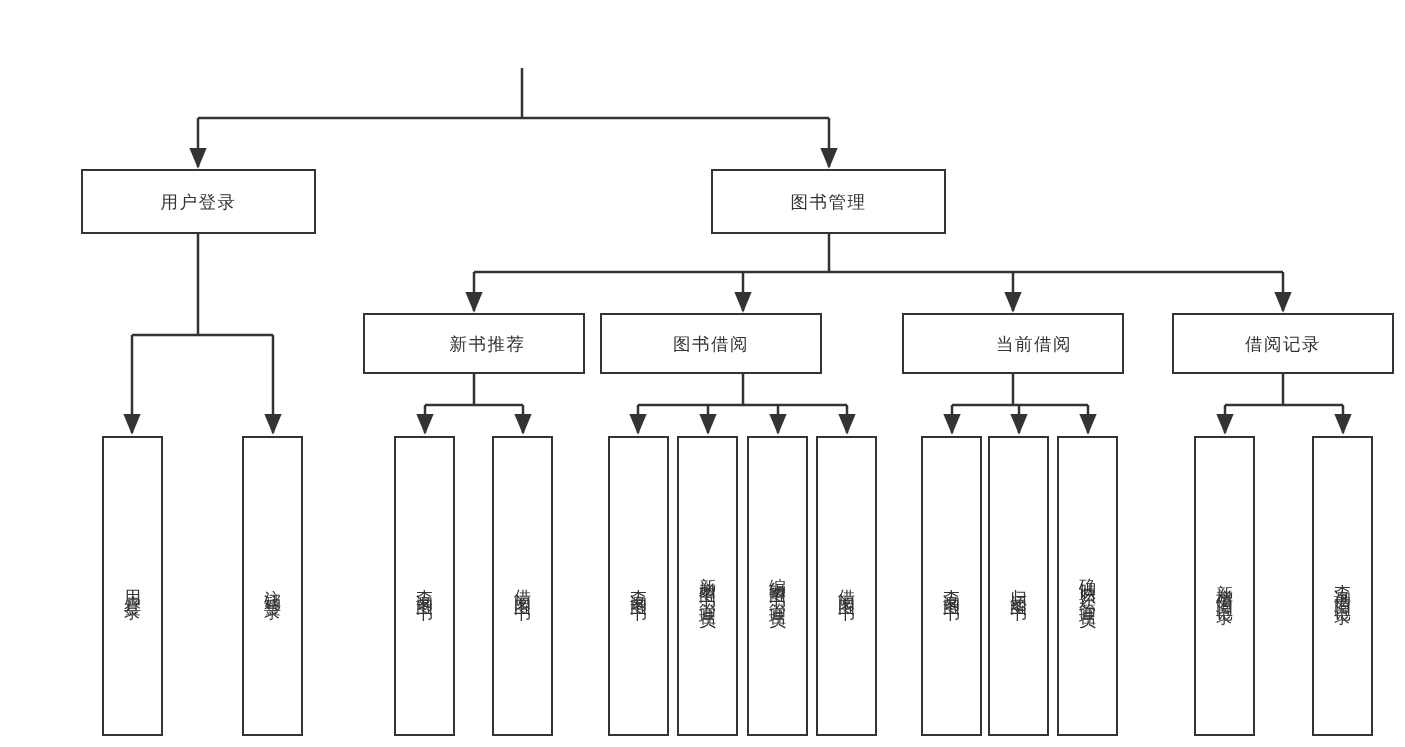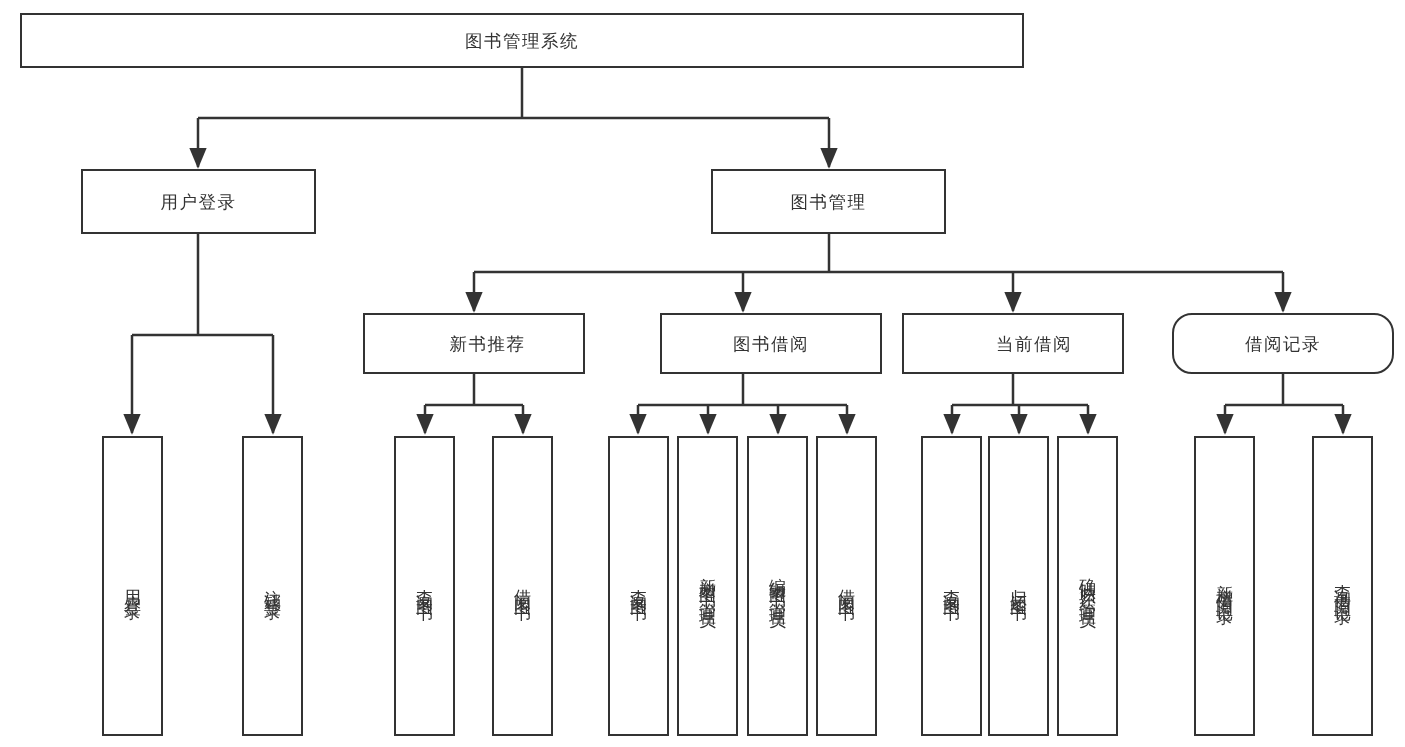--- a/index.html
+++ b/index.html
@@ -55,23 +55,23 @@
     text-orientation:mixed;
     font-size:17px;
     letter-spacing:5px;
     line-height:1;
   }
   
   #n-root{left:20px;top:13px;width:1004px;height:55px;}
   #n-user-login{left:81px;top:169px;width:235px;height:65px;}
   #n-book-mgmt{left:711px;top:169px;width:235px;height:65px;}
   #n-new-book-rec{left:363px;top:313px;width:222px;height:61px;padding-left:27px;}
-  #n-book-borrow{left:660px;top:313px;width:222px;height:61px;font-family:Liberation Mono, monospace;}
+  #n-book-borrow{left:600px;top:313px;width:222px;height:61px;font-family:Liberation Mono, monospace;}
   #n-current-borrow{left:902px;top:313px;width:222px;height:61px;padding-left:42px;}
-  #n-borrow-records{left:1172px;top:313px;width:222px;height:61px;border-radius:20px;}
+  #n-borrow-records{left:1172px;top:313px;width:222px;height:61px;}
   
   .leaf{top:436px;width:61px;height:300px;}
   #l-user-login{left:102px;}
   #l-logout{left:242px;}
   #l-nb-query{left:394px;}
   #l-nb-borrow{left:492px;}
   #l-bb-query{left:608px;}
   #l-bb-add{left:677px;}
   #l-bb-edit{left:747px;}
   #l-bb-borrow{left:816px;}
@@ -134,23 +134,20 @@
 
       <line x1="952" y1="405" x2="952" y2="433" marker-end="url(#arrow)"></line>
       <line x1="1019" y1="405" x2="1019" y2="433" marker-end="url(#arrow)"></line>
       <line x1="1088" y1="405" x2="1088" y2="433" marker-end="url(#arrow)"></line>
 
       <line x1="1225" y1="405" x2="1225" y2="433" marker-end="url(#arrow)"></line>
       <line x1="1343" y1="405" x2="1343" y2="433" marker-end="url(#arrow)"></line>
     </g>
   </svg>
 
-  <div class="box h" id="n-root">
-    <span>图书管理系统</span>
-  </div>
 
   <div class="box h" id="n-user-login">
     <span>用户登录</span>
   </div>
   <div class="box h" id="n-book-mgmt">
     <span>图书管理</span>
   </div>
 
   <div class="box h" id="n-new-book-rec">
     <span>新书推荐</span>

